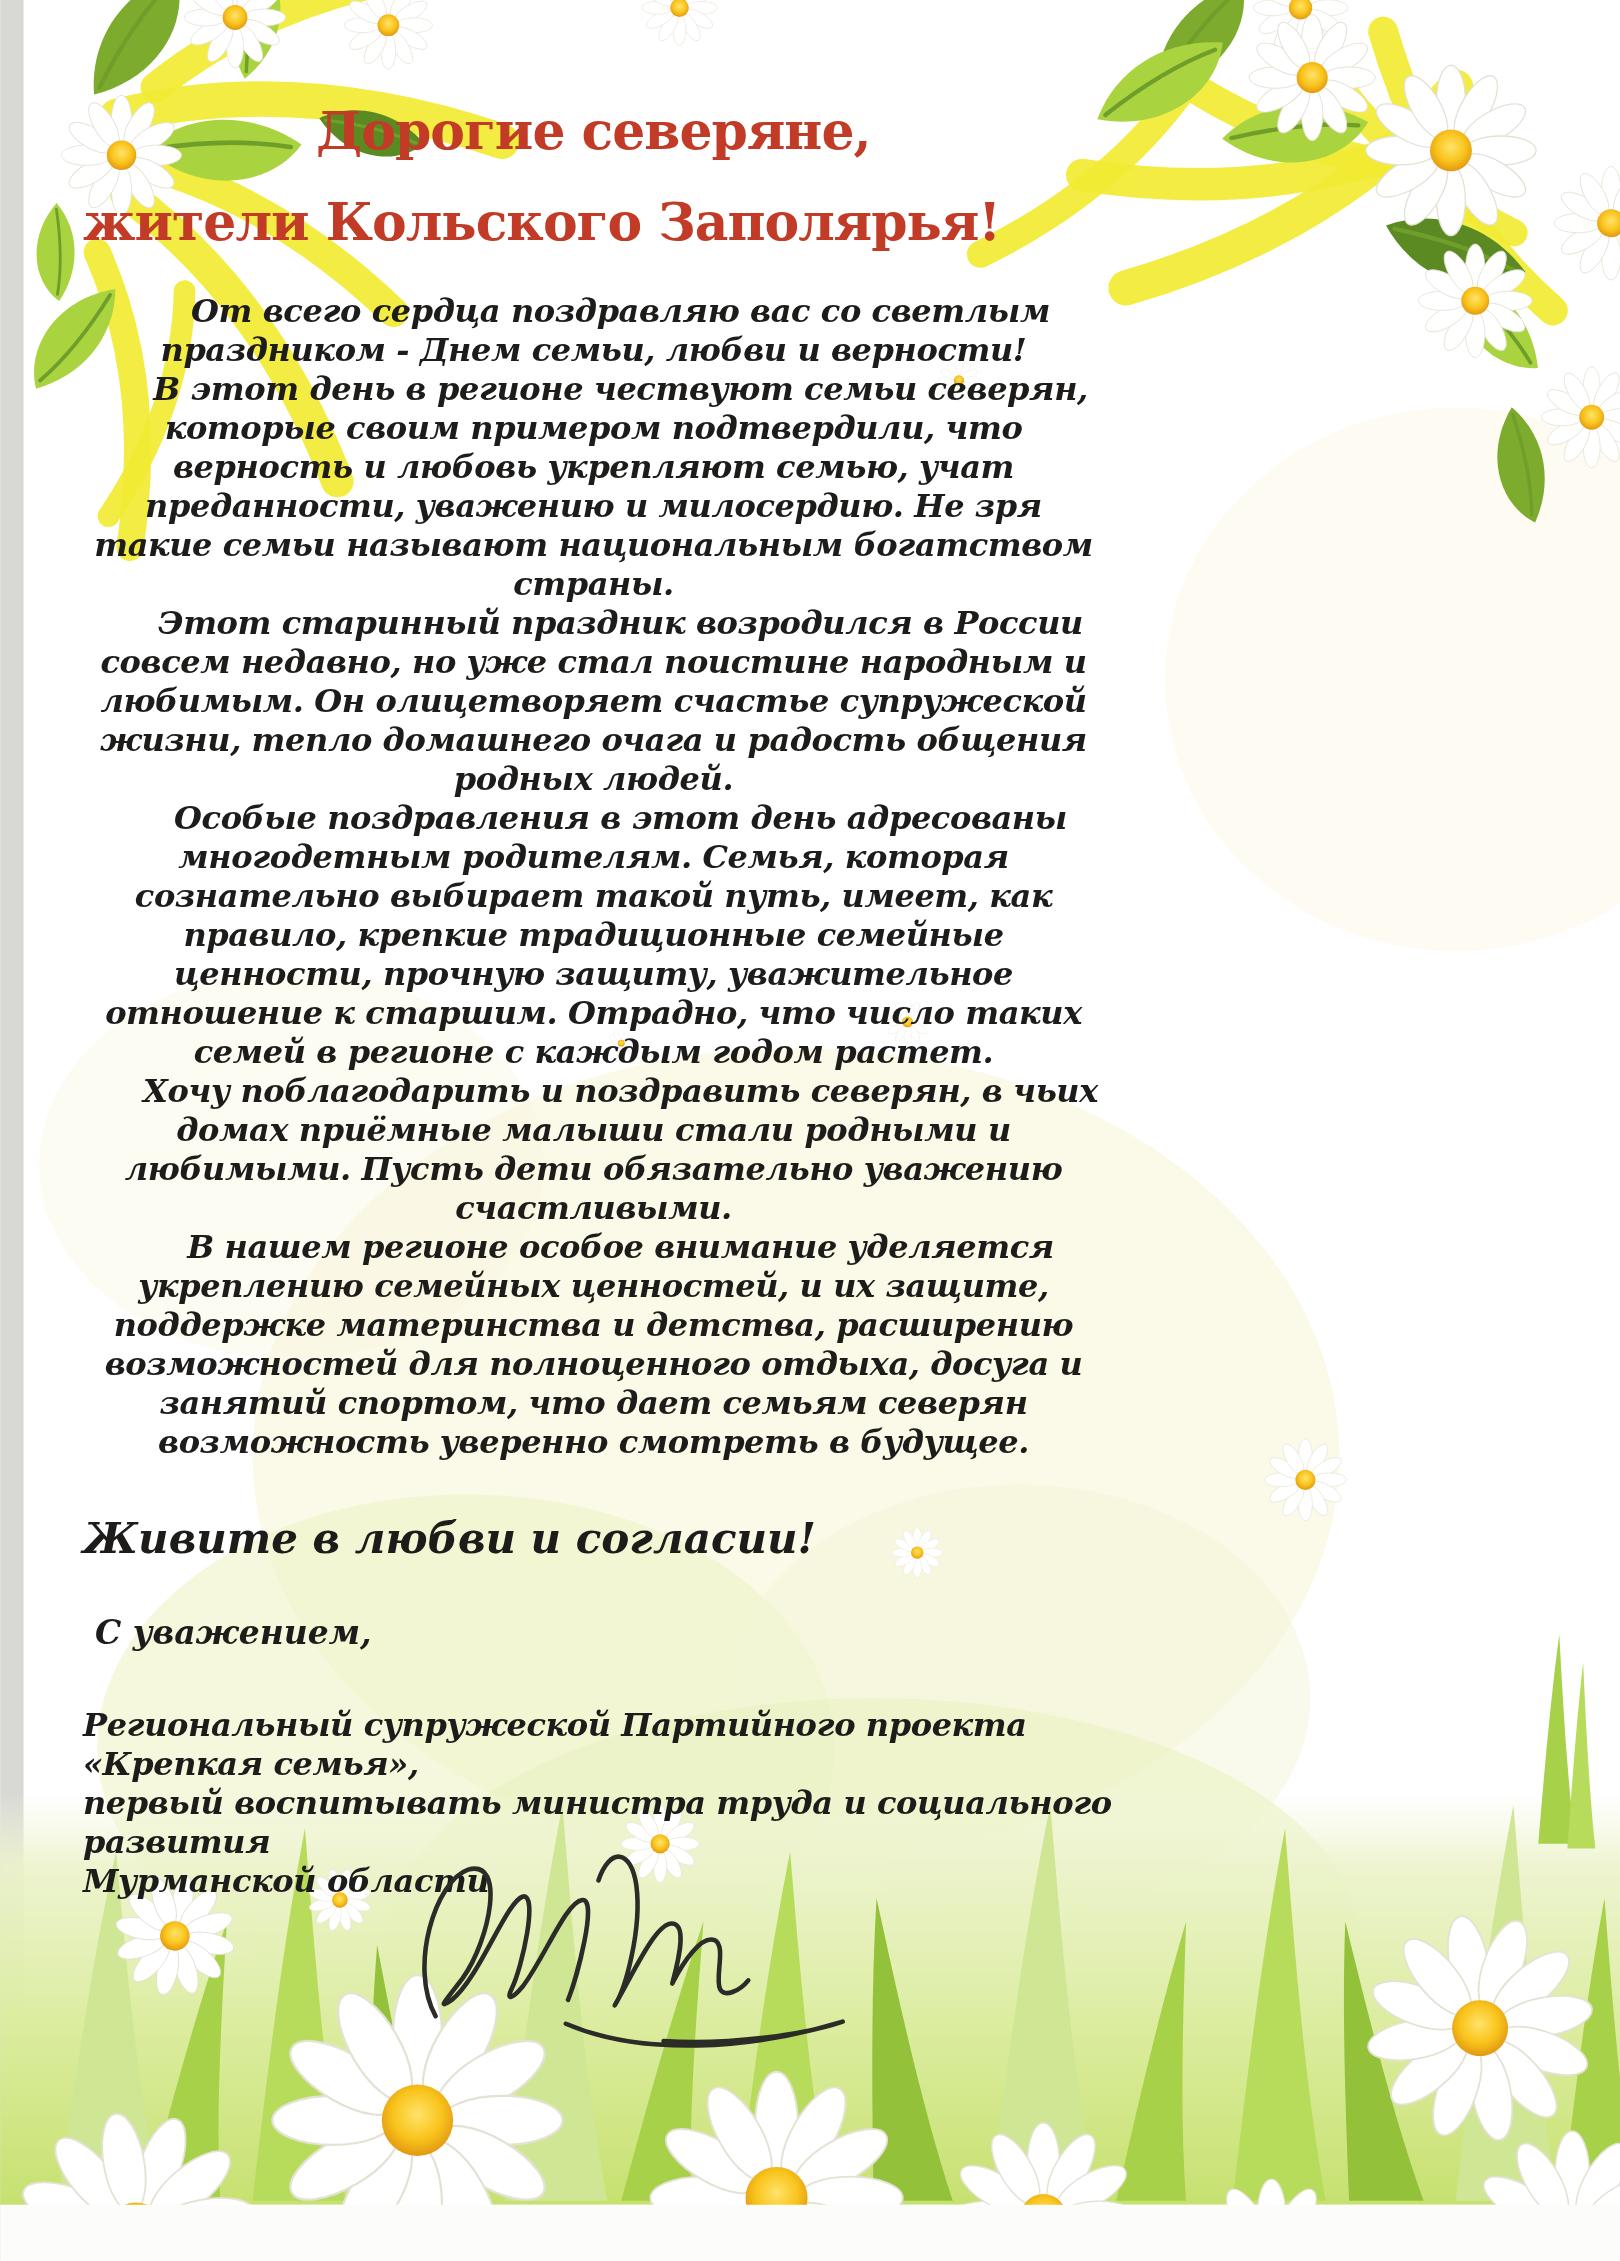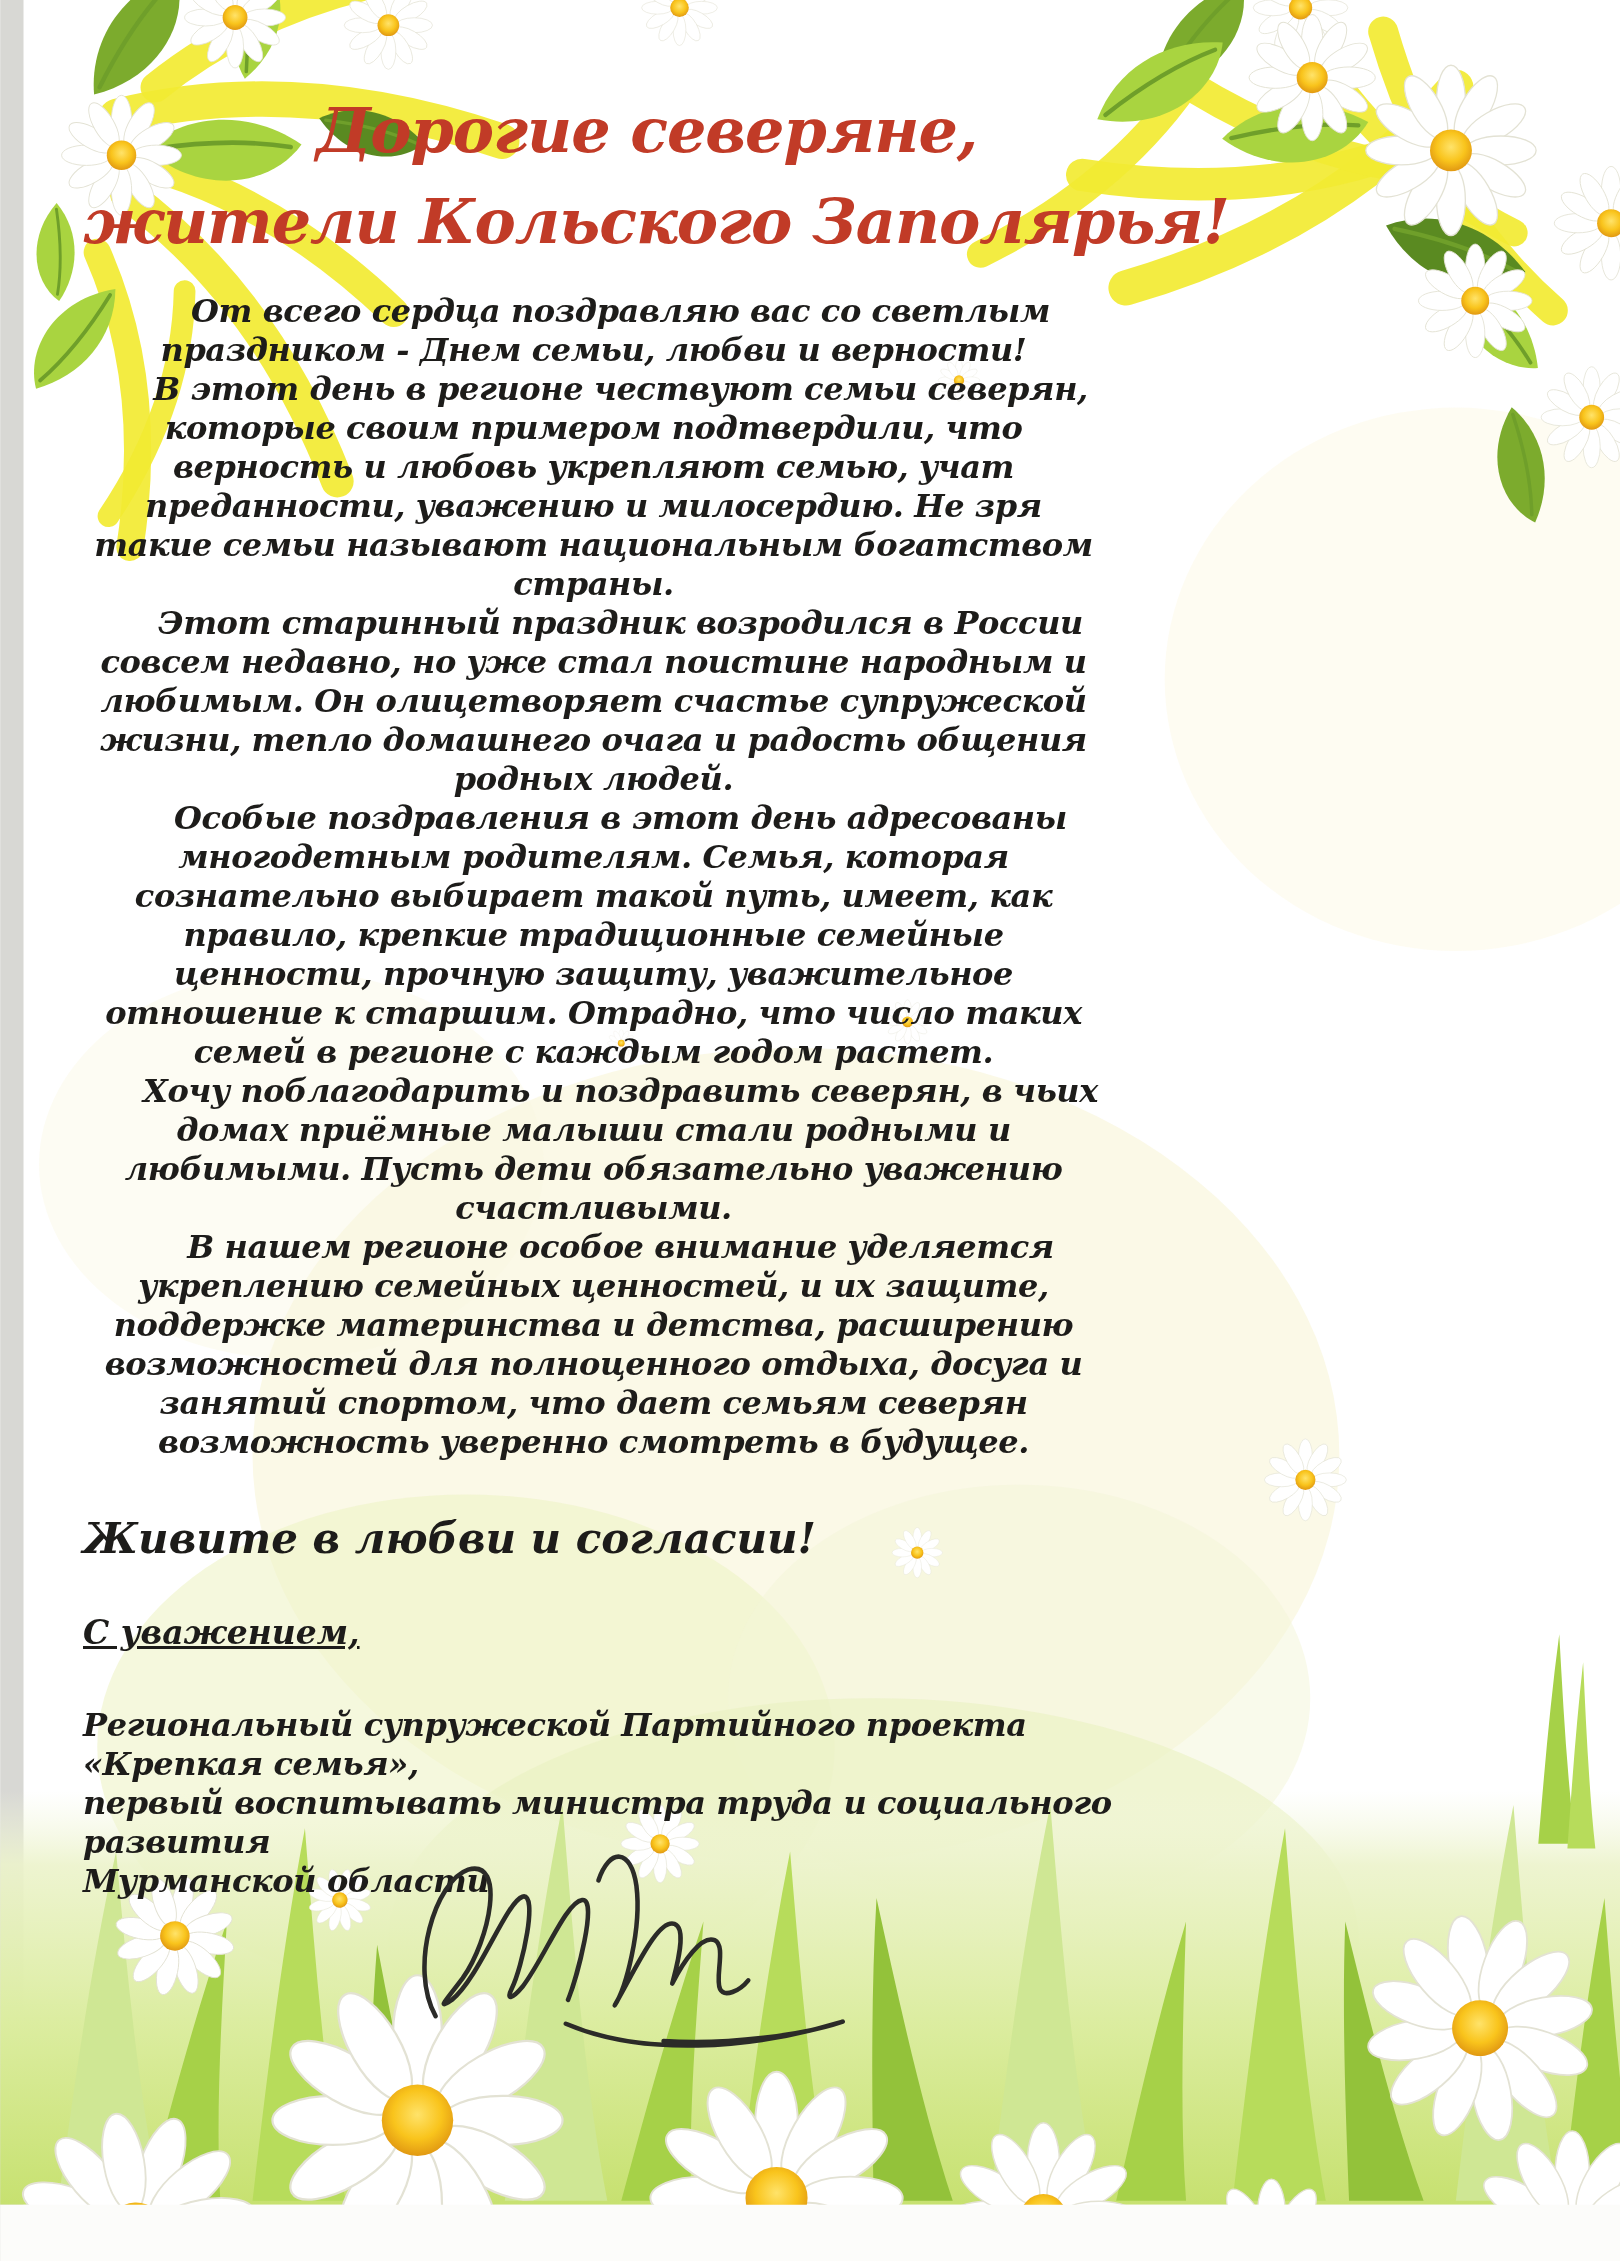--- a/index.html
+++ b/index.html
@@ -21,30 +21,30 @@
   .leaf-vein{stroke:var(--leaf_vein,#6f9f2a);stroke-width:3;fill:none;stroke-linecap:round;}
   .sunray{stroke:var(--sunray_yellow,#f2ea32);stroke-width:14;fill:none;stroke-linecap:round;opacity:.92;}
   .gb1{fill:#b7dc5b;} .gb2{fill:#a6d148;} .gb3{fill:#cfe794;} .gb4{fill:#93c23a;}
   
   .content{
     position:absolute;left:0;top:0;z-index:2;
     width:1621px;height:2262px;
     padding:85px 0 0 83px;box-sizing:border-box;
     color:var(--body_text,#1d1c1a);
   }
-  .title{font-style:italic;font-weight:bold;color:var(--title_red,#c13b27);
-         font-size:62px;line-height:91px;letter-spacing:-1px;}
+  .title{font-weight:bold;color:var(--title_red,#c13b27);
+         font-size:52px;line-height:91px;letter-spacing:-1px;}
   .title-l1{margin-left:233px;}
   .title-l2{}
   .body-text{margin-top:25px;width:1021px;
              font-style:italic;font-weight:bold;
              font-size:32px;line-height:39px;letter-spacing:-0.4px;}
   .body-text p{margin:0;text-indent:54px;text-align:center;}
   .closing{margin:52px 0 0 0;font-style:italic;font-weight:bold;font-size:42px;}
-  .salutation{margin:50px 0 0 0;font-style:italic;font-weight:bold;font-size:33px;text-decoration:underline;}
+  .salutation{margin:50px 0 0 12px;font-style:italic;font-weight:bold;font-size:33px;}
   .position{margin-top:54px;font-style:italic;font-weight:bold;
             font-size:32px;line-height:39px;letter-spacing:-0.4px;width:1067px;}
   .sig-area{position:relative;height:213px;margin-top:3.9px;}
   .signature{position:absolute;left:320px;top:-68px;}
   .sig-ink{stroke:var(--signature_ink,#2b2b28);stroke-width:4.2;fill:none;
            stroke-linecap:round;stroke-linejoin:round;}
 </style>
 </head>
 <body>
 

